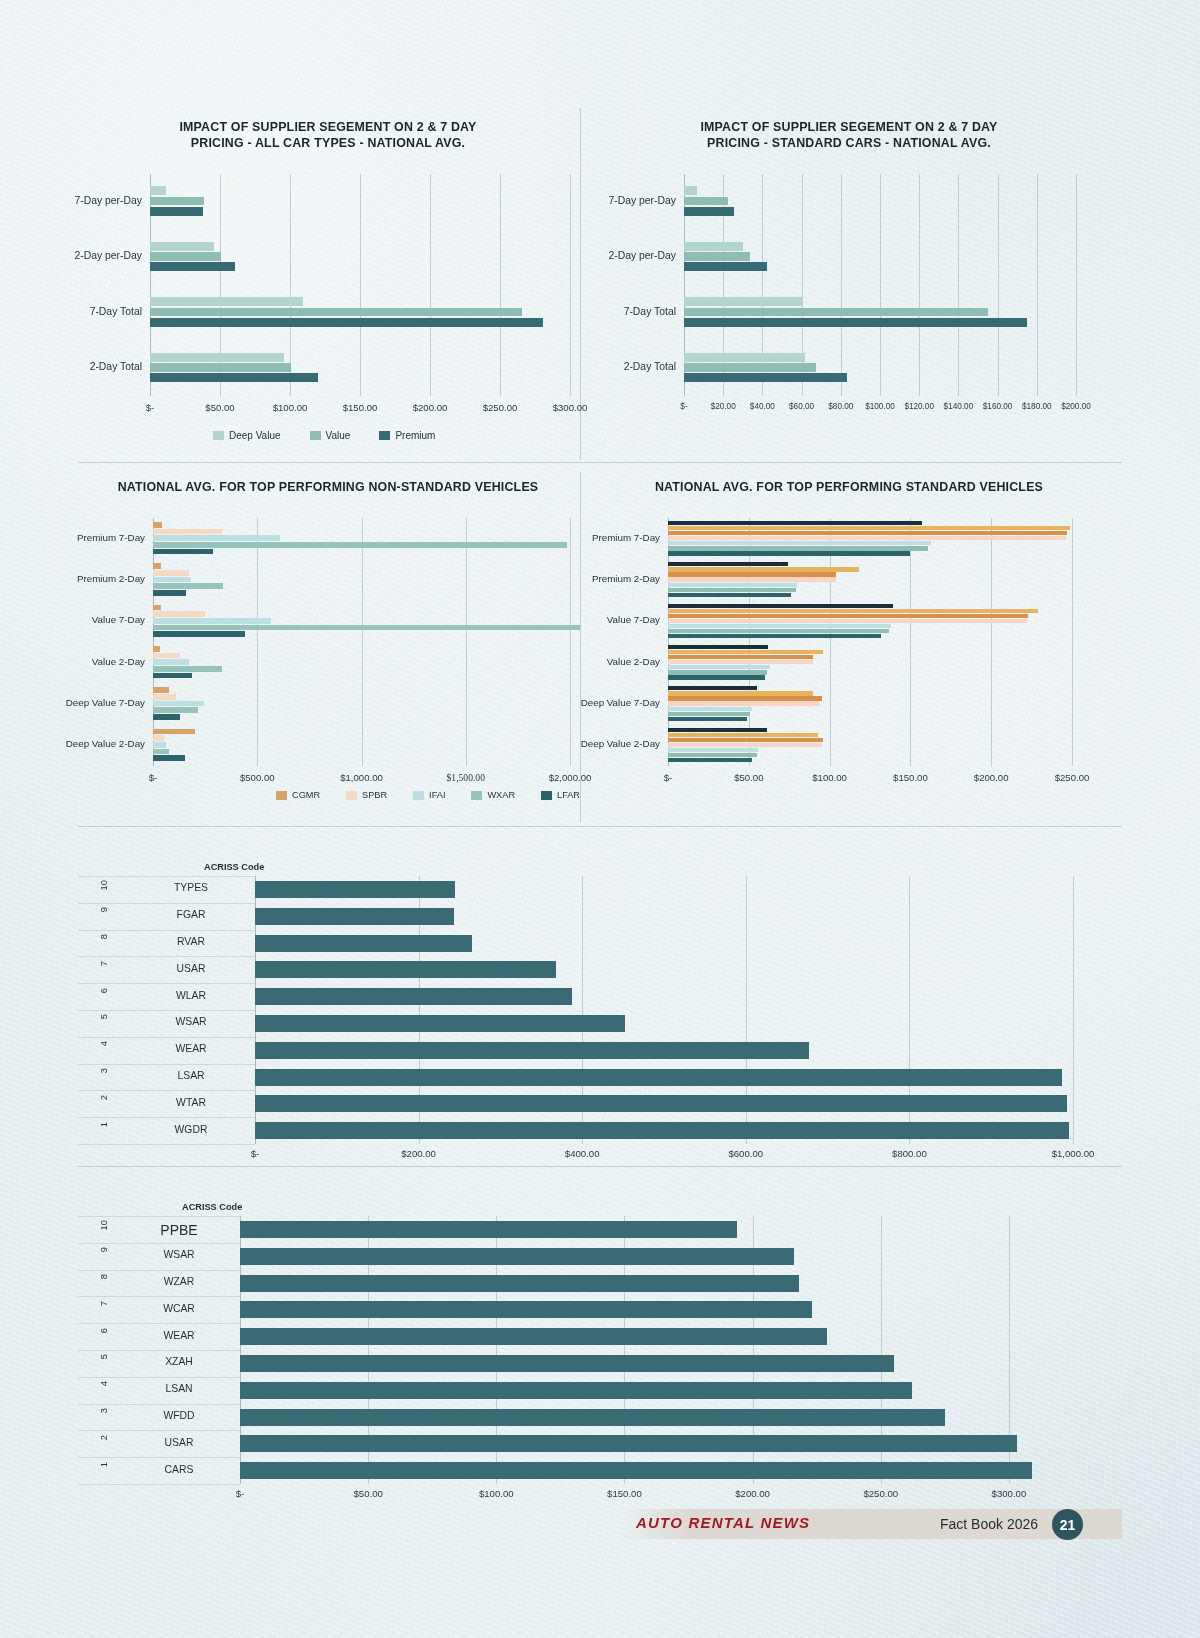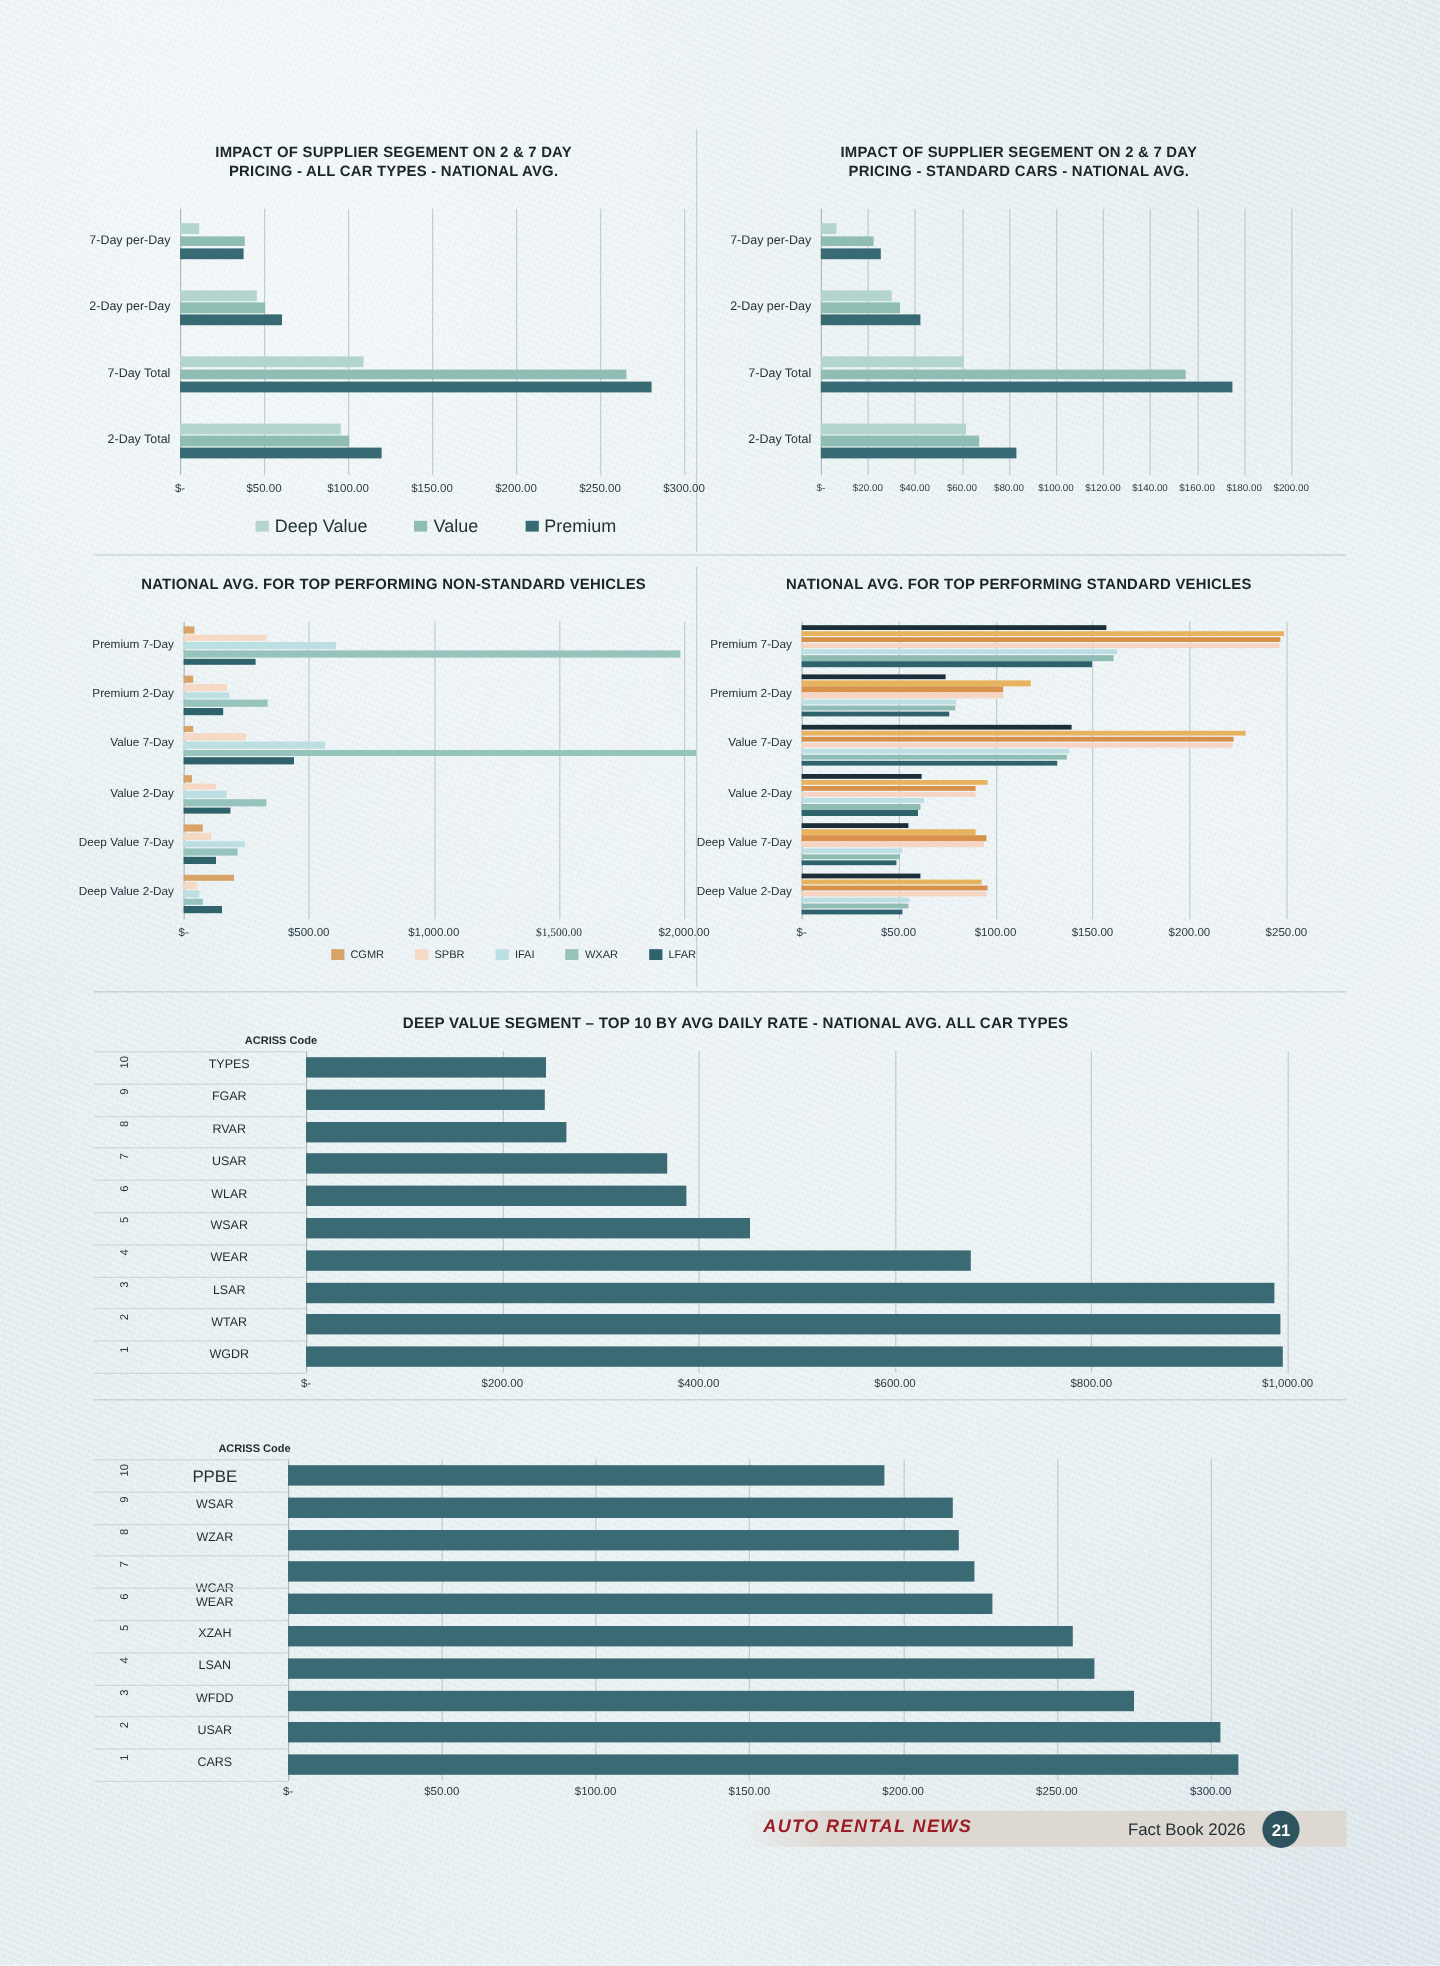--- a/index.html
+++ b/index.html
@@ -117,21 +117,21 @@
     </div>
     <div class="ticks" id="c1-ticks" style="top:290px;left:72px;width:420px;font-size:9.6px">
         <span style="left: 0px;">$-</span>
         <span style="left: 70px;">$50.00</span>
         <span style="left: 140px;">$100.00</span>
         <span style="left: 210px;">$150.00</span>
         <span style="left: 280px;">$200.00</span>
         <span style="left: 350px;">$250.00</span>
         <span style="left: 420px;">$300.00</span>
       </div>
-    <div class="legend" id="c1-legend" style="left:135px;top:318px;font-size:15px;gap:39px">
+    <div class="legend" id="c1-legend" style="left:135px;top:318px;font-size:10px;gap:29px">
         <div class="li">
           <span class="sw" style="width: 11px; height: 9px; background: rgb(180, 212, 206);"></span>
           <span class="lt">Deep Value</span>
         </div>
         <div class="li">
           <span class="sw" style="width: 11px; height: 9px; background: rgb(143, 188, 179);"></span>
           <span class="lt">Value</span>
         </div>
         <div class="li">
           <span class="sw" style="width: 11px; height: 9px; background: rgb(55, 106, 115);"></span>
@@ -347,21 +347,20 @@
         <span style="left: 80.8px;">$50.00</span>
         <span style="left: 161.6px;">$100.00</span>
         <span style="left: 242.4px;">$150.00</span>
         <span style="left: 323.2px;">$200.00</span>
         <span style="left: 404px;">$250.00</span>
       </div>
 
   </div>
 
   <div class="chart ranked" id="c5" style="left:78px;top:838px;width:1000px;height:320px">
-    <div class="ctitle" style="position:absolute;left:70px;top:8px;width:930px;font-size:12.6px">DEEP VALUE SEGMENT – TOP 10 BY AVG DAILY RATE - NATIONAL AVG. ALL CAR TYPES</div>
     <div class="acrisshdr" style="left:126px;top:24px;font-size:9.2px">ACRISS Code</div>
     <div class="plot" id="c5-plot" style="position:absolute;left:177px;top:38px;width:818px;height:268px">
       <div class="grid" id="c5-grid">
           <i style="left: 0px; background: rgb(159, 176, 181);"></i>
           <i style="left: 163.6px;"></i>
           <i style="left: 327.2px;"></i>
           <i style="left: 490.8px;"></i>
           <i style="left: 654.4px;"></i>
           <i style="left: 818px;"></i>
         </div>
@@ -451,21 +450,21 @@
         <div class="ranknum" style="left: 20px; top: 4.4px; font-size: 9.4px;">10</div>
         <div class="acrisscode" style="left: 46px; width: 110px; top: 6.4px; font-size: 14px;">PPBE</div>
         <div class="rowline" style="top: 26.8px;"></div>
         <div class="ranknum" style="left: 20px; top: 31.2px; font-size: 9.4px;">9</div>
         <div class="acrisscode" style="left: 46px; width: 110px; top: 33.2px; font-size: 10.4px;">WSAR</div>
         <div class="rowline" style="top: 53.6px;"></div>
         <div class="ranknum" style="left: 20px; top: 58px; font-size: 9.4px;">8</div>
         <div class="acrisscode" style="left: 46px; width: 110px; top: 60px; font-size: 10.4px;">WZAR</div>
         <div class="rowline" style="top: 80.4px;"></div>
         <div class="ranknum" style="left: 20px; top: 84.8px; font-size: 9.4px;">7</div>
-        <div class="acrisscode" style="left: 46px; width: 110px; top: 86.8px; font-size: 10.4px; margin-top: 16px;">WCAR</div>
+        <div class="acrisscode" style="left: 46px; width: 110px; top: 86.8px; font-size: 10.4px;">WCAR</div>
         <div class="rowline" style="top: 107.2px;"></div>
         <div class="ranknum" style="left: 20px; top: 111.6px; font-size: 9.4px;">6</div>
         <div class="acrisscode" style="left: 46px; width: 110px; top: 113.6px; font-size: 10.4px;">WEAR</div>
         <div class="rowline" style="top: 134px;"></div>
         <div class="ranknum" style="left: 20px; top: 138.4px; font-size: 9.4px;">5</div>
         <div class="acrisscode" style="left: 46px; width: 110px; top: 140.4px; font-size: 10.4px;">XZAH</div>
         <div class="rowline" style="top: 160.8px;"></div>
         <div class="ranknum" style="left: 20px; top: 165.2px; font-size: 9.4px;">4</div>
         <div class="acrisscode" style="left: 46px; width: 110px; top: 167.2px; font-size: 10.4px;">LSAN</div>
         <div class="rowline" style="top: 187.6px;"></div>

